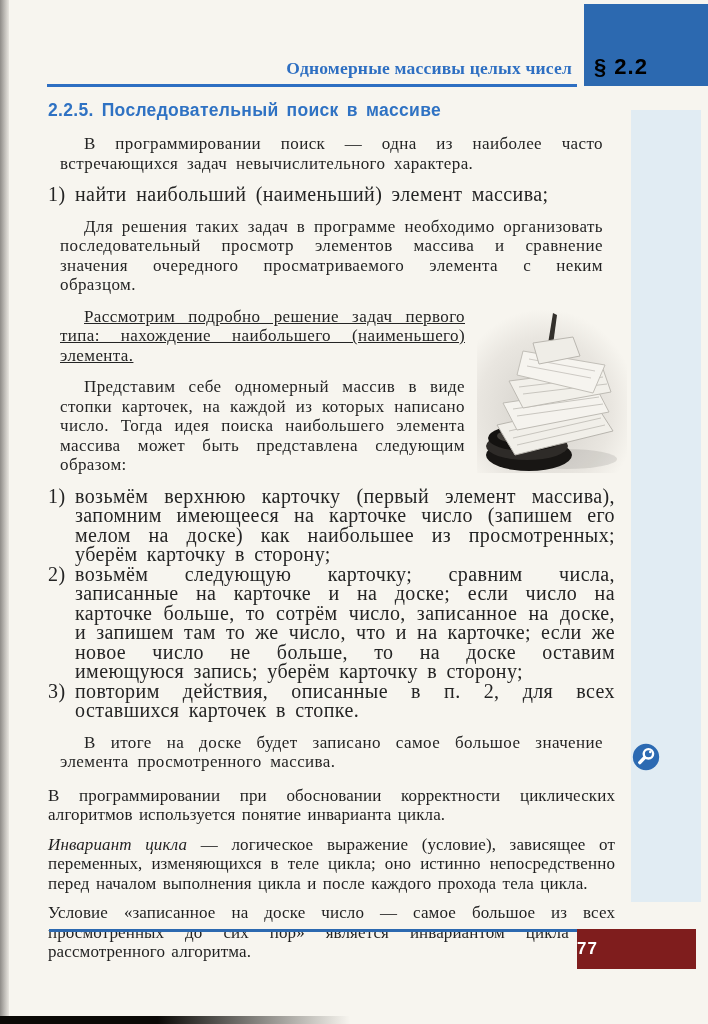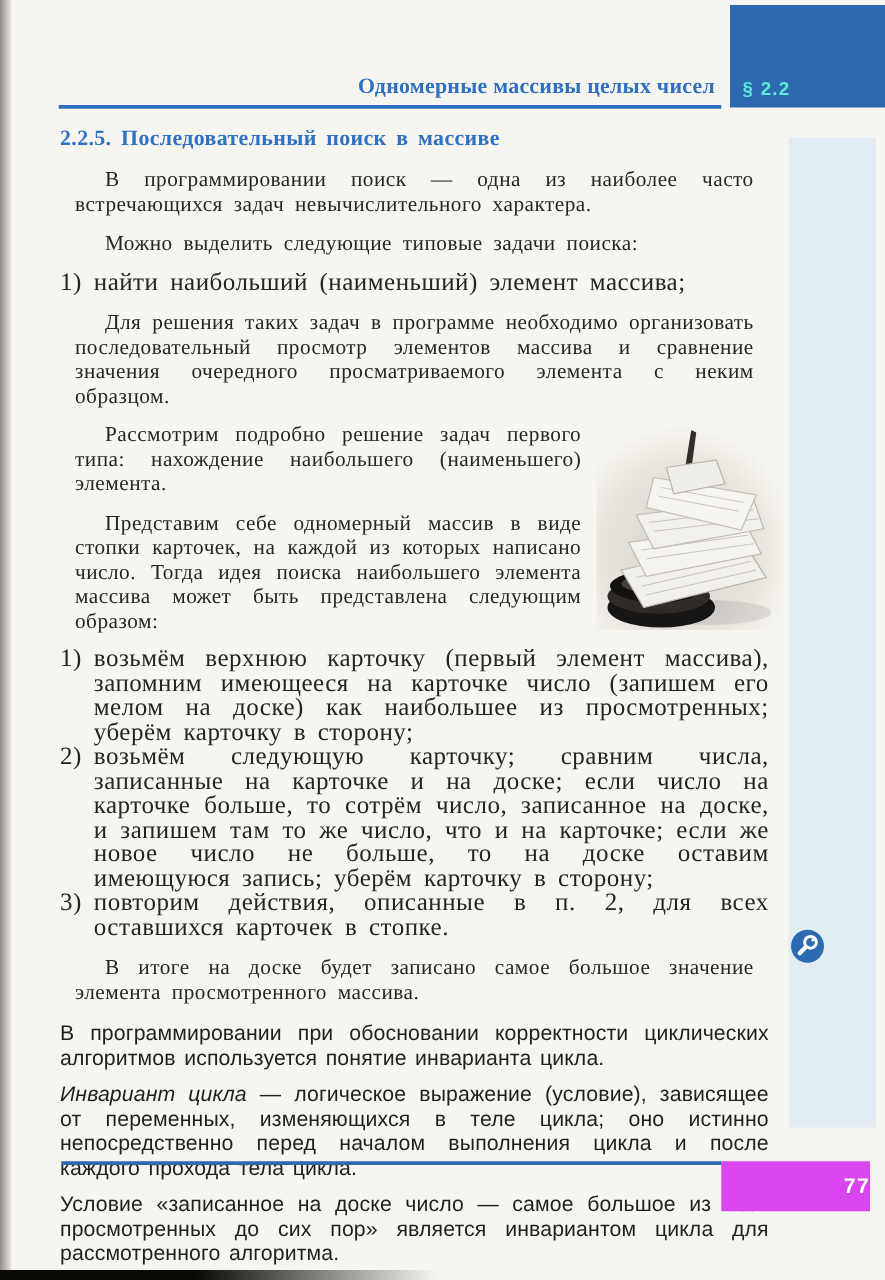--- a/index.html
+++ b/index.html
@@ -19,22 +19,22 @@
     position: absolute; left: 0; top: 1016px; width: 350px; height: 8px;
     background: linear-gradient(to right, #0b0906 0%, #0b0906 45%, rgba(11,9,6,0) 100%);
   }
   
   .corner-block {
     position: absolute; left: 584px; top: 4px; width: 124px; height: 82px;
     background: #2c69b0;
   }
   .section-badge {
     position: absolute; left: 10px; bottom: 6px;
-    color: #5eead4; font-family: "Liberation Sans", sans-serif;
-    font-weight: bold; font-size: 15px; letter-spacing: 1px;
+    color: #000000; font-family: "Liberation Sans", sans-serif;
+    font-weight: bold; font-size: 22px; letter-spacing: 1px;
   }
   .running-title {
     position: absolute; top: 58px; left: 48px; width: 524px;
     text-align: right;
     color: #2e6fc2; font-family: Liberation Serif, serif;
     font-weight: bold; font-size: 17.5px; letter-spacing: 0.2px;
   }
   .header-rule {
     position: absolute; top: 84px; left: 47px; width: 530px; height: 3px;
     background: #2e6fc2;
@@ -44,63 +44,63 @@
     position: absolute; left: 631px; top: 110px; width: 70px; height: 792px;
     background: #e1ecf3;
   }
   
   .content {
     position: absolute; left: 48px; top: 100px; width: 567px;
     color: #242424;
   }
   .section-heading {
     margin: 0 0 13px 0;
-    font-family: Liberation Serif, serif;
+    font-family: Liberation Sans, sans-serif;
     font-weight: bold; font-size: 17.5px;
     color: #2f72c3; letter-spacing: 0.3px; word-spacing: 3px;
   }
   .content p {
     margin: 12px; text-align: justify;
     font-size: 17px; line-height: 19.5px;
     letter-spacing: 0.4px; word-spacing: 4px;
   }
   .content p.ind { text-indent: 24px; }
-  .gap-top { margin-top: 7px !important; }
+  .gap-top { margin-top: 7px !important; text-decoration: underline; }
   .li {
     padding-left: 27px; text-indent: -27px; text-align: justify;
     font-size: 20px; line-height: 19.5px;
     letter-spacing: 0.4px; word-spacing: 4px;
   }
   .li .num { display: inline-block; width: 27px; text-indent: 0; }
   
   .photo {
     float: right; width: 150px; height: 164px;
     margin: 2px -12px 4px 12px;
   }
   
   .infobox {
     margin-top: 14px;
     font-family: "Liberation Sans", "DejaVu Sans", sans-serif;
     font-size: 15.5px; line-height: 20px; color: #1f1f1f;
     word-spacing: 2px;
   }
-  .infobox p { margin: 0 0 10px 0; text-align: justify; letter-spacing: 0.1px; word-spacing: 2px; }
+  .infobox p { margin: 0 0 10px 0; text-align: justify; letter-spacing: 0.1px; word-spacing: 2px; font-family: Liberation Serif, serif; }
   .infobox p:last-child { margin-bottom: 4px; }
   .infobox em { font-style: italic; }
   
   .magnifier { position: absolute; left: 632px; top: 743px; width: 28px; height: 28px; }
   
   .footer-rule {
     position: absolute; left: 49px; top: 929px; width: 528px; height: 3px;
     background: #2c69b0;
   }
   .page-num-box {
     position: absolute; left: 577px; top: 929px; width: 119px; height: 40px;
-    background: #d946ef;
-    display: flex; align-items: center; justify-content: flex-end;
+    background: #7f1d1d;
+    display: flex; align-items: center; justify-content: flex-start;
   }
   .page-num {
     color: #ffffff; font-family: "Liberation Sans", sans-serif;
     font-weight: bold; font-size: 17px; letter-spacing: 1px;
   }
 </style>
 </head>
 <body>
 
 <div class="page">
@@ -112,21 +112,20 @@
   </div>
   <div class="running-title">Одномерные массивы целых чисел</div>
   <div class="header-rule"></div>
 
   <div class="side-strip"></div>
 
   <div class="content">
     <h1 class="section-heading">2.2.5. Последовательный поиск в массиве</h1>
 
     <p class="ind">В программировании поиск — одна из наиболее часто встречающихся задач невычислительного характера.</p>
-    <p class="ind">Можно выделить следующие типовые задачи поиска:</p>
 
     <div>
       <div class="li"><span class="num">1)</span><span>найти наибольший (наименьший) элемент массива;</span></div>
     </div>
 
     <p class="ind">Для решения таких задач в программе необходимо организовать последовательный просмотр элементов массива и сравнение значения очередного просматриваемого элемента с неким образцом.</p>
 
     <svg class="photo" viewBox="0 0 150 164" xmlns="http://www.w3.org/2000/svg">
       <defs>
         <radialGradient id="phbg" cx="45%" cy="62%" r="62%">

